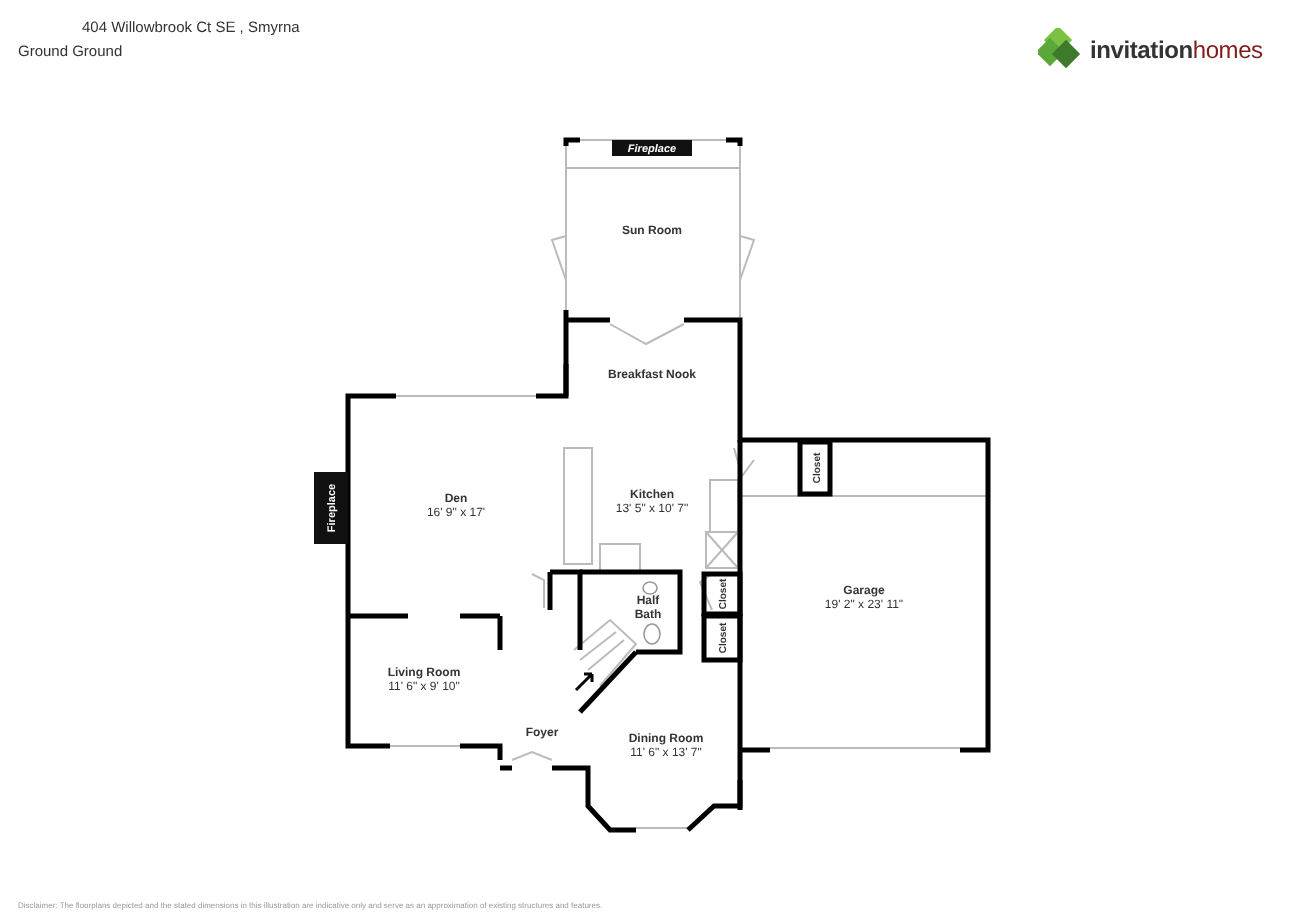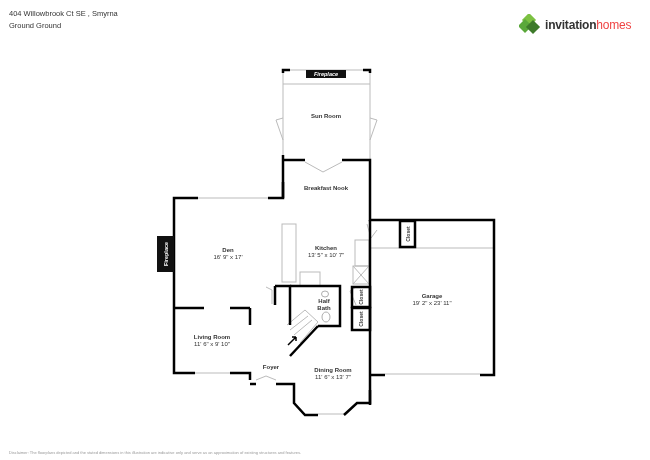--- a/index.html
+++ b/index.html
@@ -1,23 +1,23 @@
 <!DOCTYPE html>
 <html><head>
 <meta charset="utf-8">
 <style>
   html, body { margin:0; padding:0; background:#ffffff; }
   body { width:650px; height:460px; position:relative; overflow:hidden; font-family:"Liberation Sans", sans-serif; color:#333; }
   .hdr { position:absolute; left:9px; font-size:7.5px; color:#333; }
-  #addr { top:9px; }
+  #addr { top:9px;margin-left:32px; }
   #floor { top:21px; }
   .logo { position:absolute; left:519px; top:14px; display:flex; align-items:center; }
   .logo-text { font-size:12px; color:#333; margin-left:4px; letter-spacing:-0.2px; }
   .logo-text b { font-weight:bold; }
-  .logo-text .homes { color:#ef4444; font-weight:normal; }
+  .logo-text .homes { color:#7f1d1d; font-weight:normal; }
   svg.plan { position:absolute; left:0; top:0; }
   .lbl { position:absolute; text-align:center; font-size:6px; color:#333; line-height:7px; transform:translateX(-50%); white-space:nowrap; }
   .lbl .n { font-weight:bold; }
   .disc { position:absolute; left:9px; top:450px; font-size:4px; color:#999; white-space:nowrap; }
 </style>
 </head>
 <body>
 
 <div id="addr" class="hdr">404 Willowbrook Ct SE , Smyrna</div>
 <div id="floor" class="hdr">Ground Ground</div>

